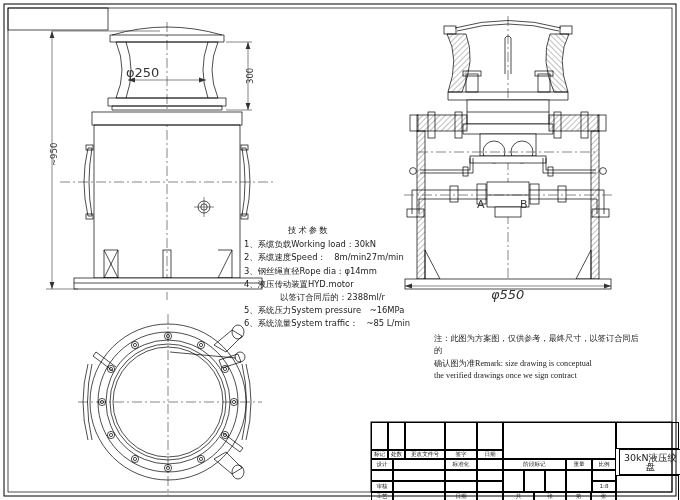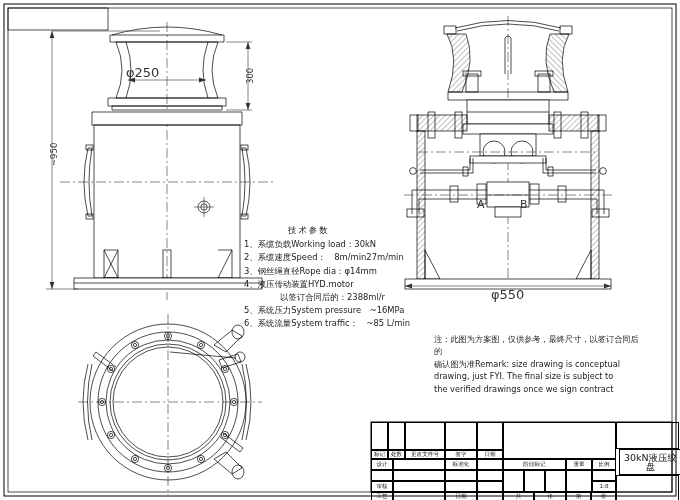--- a/index.html
+++ b/index.html
@@ -20,21 +20,21 @@
   .wht{fill:#fff;stroke:#000;stroke-width:0.7;}
   .specs{
     position:absolute;left:244px;top:224px;width:200px;
     font-size:8.4px;line-height:13.2px;color:#222;white-space:nowrap;
   }
   .specs .hd{padding-left:44px;letter-spacing:2px;margin-bottom:1px;}
   .specs .row{}
   .specs .ind{padding-left:36px;}
   .note{
     position:absolute;left:434px;top:333px;width:210px;
-    font-size:8.2px;line-height:12.4px;color:#222;
+    font-size:8.2px;line-height:12.4px;color:#222;font-family:Liberation Serif, serif;
   }
   .tb{position:absolute;left:371px;top:422px;width:308px;height:77px;}
   .tbcell{position:absolute;box-sizing:border-box;border:0.7px solid #000;
     display:flex;align-items:center;justify-content:center;
     font-size:5.6px;color:#222;overflow:hidden;text-align:center;line-height:1;}
   .tbname{font-size:9.5px;}
   .lbl{position:absolute;font-size:13px;color:#333;}
   .vlbl{position:absolute;font-size:8.5px;color:#333;transform:rotate(-90deg);transform-origin:0 0;white-space:nowrap;}
 </style>
 </head>
@@ -308,28 +308,27 @@
   <div class="row">3、钢丝绳直径Rope dia：φ14mm</div>
   <div class="row">4、液压传动装置HYD.motor</div>
   <div class="row ind">以签订合同后的：2388ml/r</div>
   <div class="row">5、系统压力System pressure　~16MPa</div>
   <div class="row">6、系统流量System traffic：　~85 L/min</div>
 </div>
 
 <div class="note">
   <div>注：此图为方案图，仅供参考，最终尺寸，以签订合同后的</div>
   <div>确认图为准Remark: size drawing is conceptual</div>
-  <div>drawing, just FYI. The final size is subject to</div>
   <div>the verified drawings once we sign contract</div>
 </div>
 
 <span class="lbl" style="left:126px;top:65px;">φ250</span>
 <span class="vlbl" style="left:245px;top:84px;">300</span>
 <span class="vlbl" style="left:49px;top:166px;">~950</span>
-<span class="lbl" style="left:491px;top:287px;">φ550</span>
+<span class="lbl" style="left:491px;top:287px;font-style:italic;">φ550</span>
 <span class="lbl" style="left:477px;top:198px;font-size:11px;">A</span>
 <span class="lbl" style="left:520px;top:198px;font-size:11px;">B</span>
 
 <div class="tb">
 
   <div class="tbcell" style="left:0;top:28px;width:17px;height:9px;">标记</div>
   <div class="tbcell" style="left:17px;top:28px;width:17px;height:9px;">处数</div>
   <div class="tbcell" style="left:34px;top:28px;width:40px;height:9px;">更改文件号</div>
   <div class="tbcell" style="left:74px;top:28px;width:32px;height:9px;">签字</div>
   <div class="tbcell" style="left:106px;top:28px;width:26px;height:9px;">日期</div>

